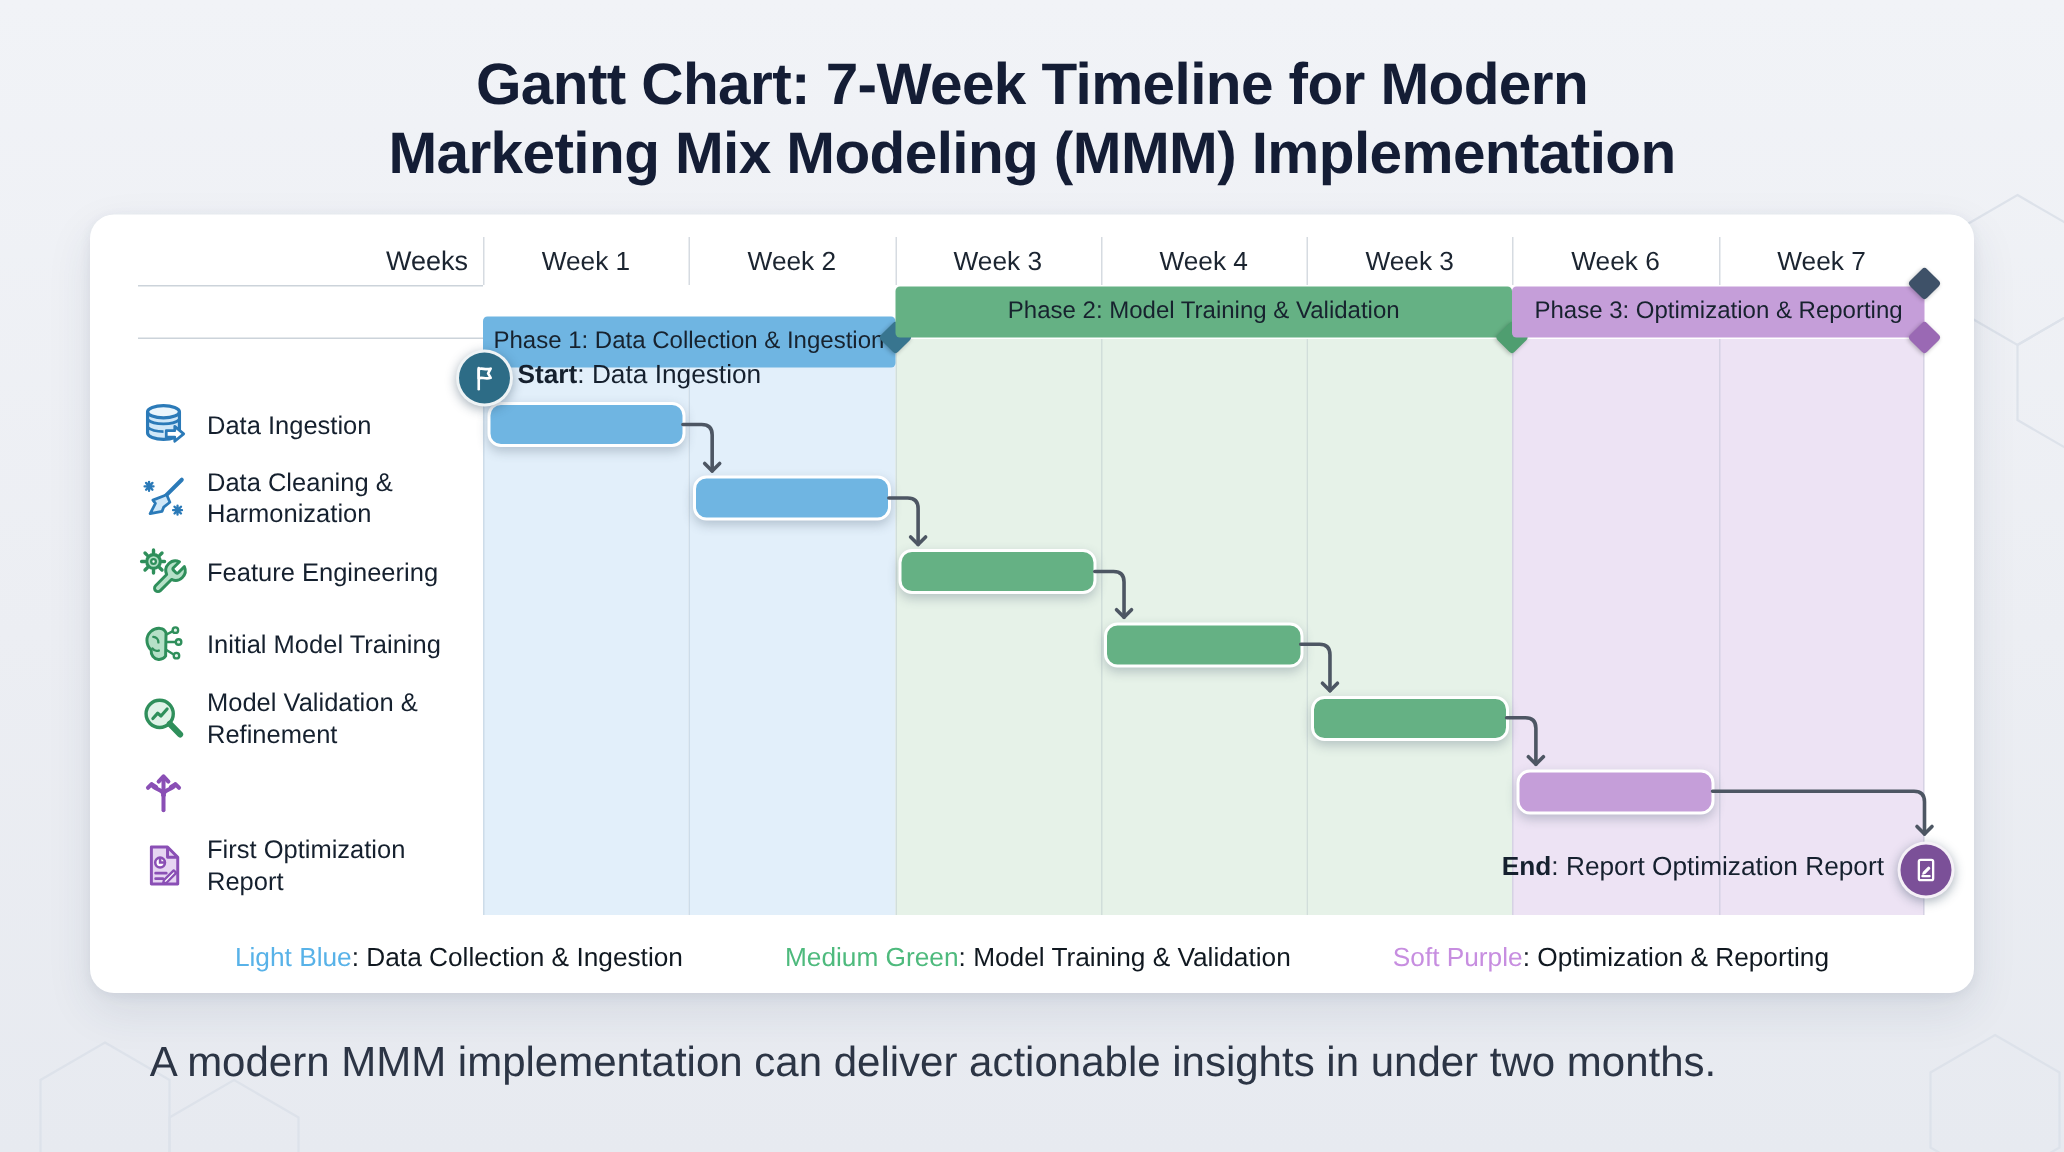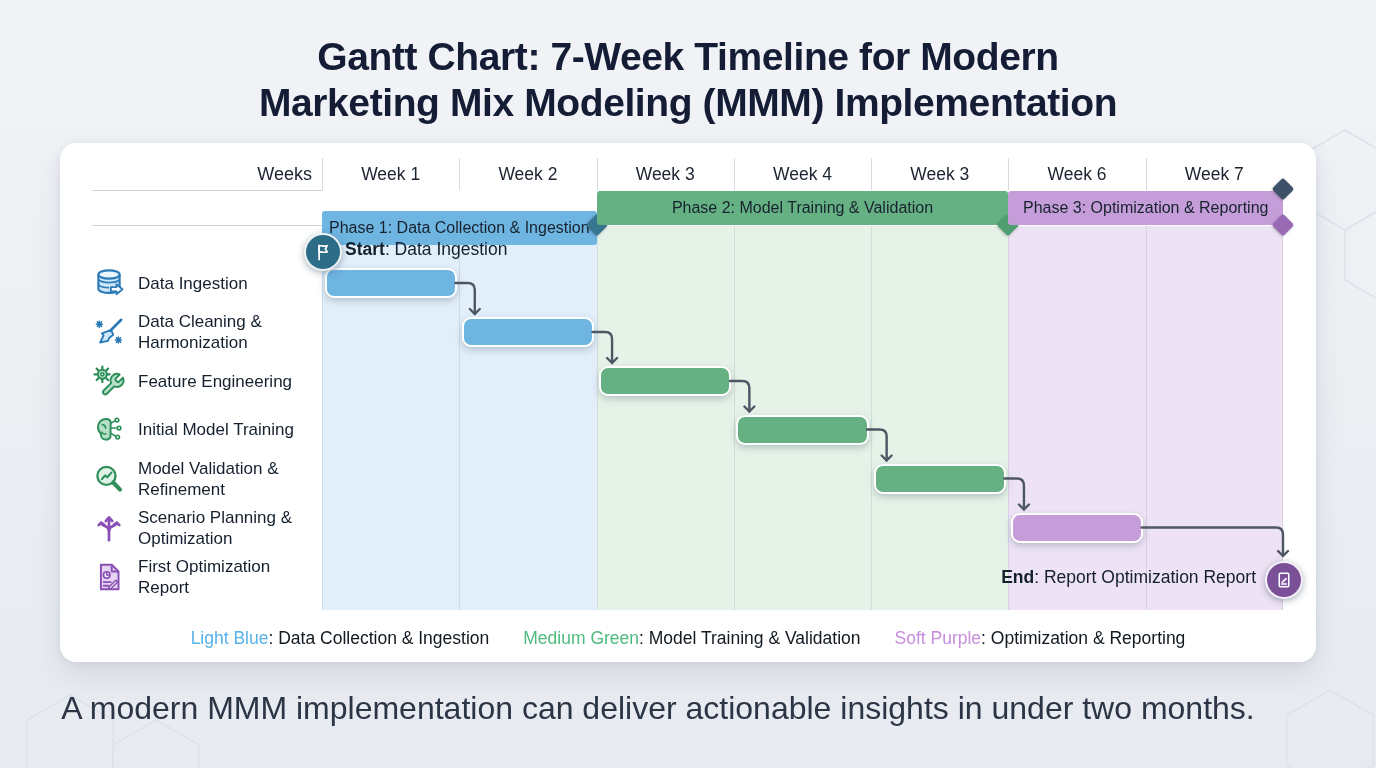--- a/index.html
+++ b/index.html
@@ -42,26 +42,26 @@
   .badge svg{width:22px;height:22px;}
   #start-badge{left:304px;top:233px;background:#2d6c86;}
   #end-badge{left:1265px;top:561px;background:#7b5098;}
   .marker-text{position:absolute;height:22px;display:flex;align-items:flex-start;
                font-size:17.5px;color:#15202e;}
   .marker-text b{font-weight:700;}
   #start-text{left:345px;top:239px;}
   #end-text{right:120px;top:567px;}
   
   #legend{position:absolute;left:60px;top:620px;width:1256px;height:36px;display:flex;
-          align-items:center;justify-content:center;gap:34px;}
+          align-items:center;justify-content:center;gap:68px;}
   .legend-item{font-size:17.5px;color:#101820;white-space:nowrap;}
   .legend-item span:first-child{font-weight:500;}
   
   .footer{position:absolute;top:691px;left:0;width:1244px;text-align:center;
-          font-size:32px;color:#2c3545;line-height:34px;padding-left:36px;}
+          font-size:28px;color:#2c3545;line-height:34px;}
 </style>
 </head>
 <body>
 
 <div id="stage">
 
   <svg id="hex-decor">
     <g fill="none" stroke="#dde2ea" stroke-width="1.5">
       <path d="M1345 130 L1388 155 L1388 205 L1345 230 L1302 205 L1302 155 Z"></path>
       <path d="M1388 205 L1431 230 L1431 280 L1388 305 L1345 280 L1345 230 Z"></path>
@@ -165,21 +165,20 @@
           <g fill="none" stroke="#8a4fb5" stroke-width="1.9" stroke-linecap="round" stroke-linejoin="round">
             <path d="M12 20.6v-7.1"></path>
             <path d="M12 13.5c0-3.1-4.1-2.2-5.5-5"></path>
             <path d="M12 13.5c0-3.1 4.1-2.2 5.5-5"></path>
             <path d="M12 13.5V5"></path>
             <path d="M9.7 7.1L12 4.6l2.3 2.5"></path>
             <path d="M4.7 10l1.7-1.7 2.1 1.3"></path>
             <path d="M19.3 10l-1.7-1.7-2.1 1.3"></path>
           </g>
         </svg></div>
-      <div class="task-label" style="left: 138px; top: 505.5px; height: 44px;">Scenario Planning &amp; Optimization</div>
       <div class="task-bar" style="left: 1010.93px; top: 512.5px; width: 132.286px; height: 30px; background: rgb(197, 158, 217);"></div>
       <div class="task-icon" style="left: 92px; top: 560px;"><svg viewBox="0 0 24 24">
           <path d="M6.3 3.3h7.6l4.8 4.8v12.6H6.3z" fill="#e6d5f2" stroke="#8a4fb5" stroke-width="1.4" stroke-linejoin="round"></path>
           <path d="M13.9 3.3v4.8h4.8" fill="none" stroke="#8a4fb5" stroke-width="1.4" stroke-linejoin="round"></path>
           <circle cx="10.4" cy="10.6" r="2.3" fill="#fff" stroke="#8a4fb5" stroke-width="1.2"></circle>
           <path d="M10.4 8.3v2.3h2.3" fill="none" stroke="#8a4fb5" stroke-width="1.2"></path>
           <path d="M8.3 15.6h5M8.3 18.2h3.4" stroke="#8a4fb5" stroke-width="1.3" stroke-linecap="round" fill="none"></path>
           <path d="M12.2 18.9l4.6-4.6 1.2 1.2-4.6 4.6-1.6.4z" fill="#fff" stroke="#8a4fb5" stroke-width="1.1" stroke-linejoin="round"></path>
         </svg></div>
       <div class="task-label" style="left: 138px; top: 555px; height: 44px;">First Optimization Report</div>

